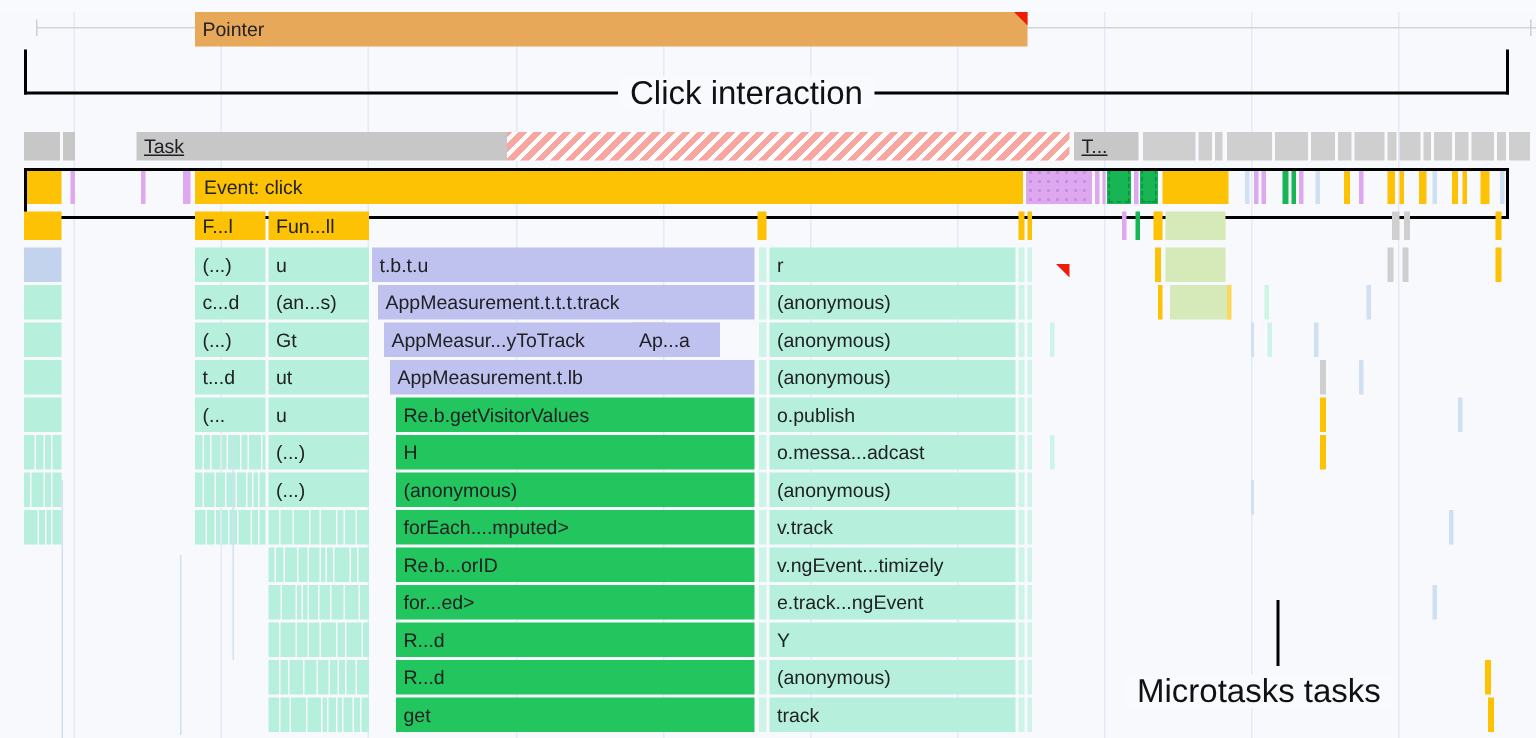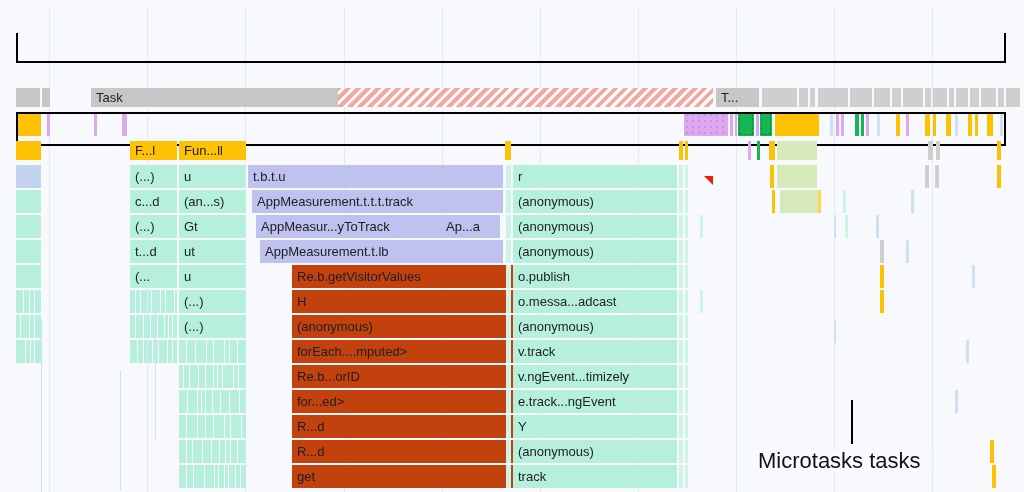--- a/index.html
+++ b/index.html
@@ -57,26 +57,26 @@
     font-size:13px;
     color:#202124;
     line-height:1;
     display:flex;
     align-items:center;
     padding-left:5px;
   }
   .blk.noLabel { padding-left:0; }
 
   
-  .c-grey   { background:#c7c7c7; }
+  .c-grey   { background:#c7c7c7;text-decoration:underline; }
   .c-grey2  { background:#cfcfcf; }
   .c-yellow { background:#fcc203; }
   .c-yellow-l{ background:#fdd75a; }
   .c-purple { background:#bfc2ee; }
-  .c-pink   { background:#c2410c;margin-left:28px; }
+  .c-pink   { background:#22c55e; }
   .c-mint   { background:#b6f0dd; }
   .c-mint-l { background:#cdf4e6; }
   .c-green  { background:#18b554; }
   .c-lgreen { background:#d6e9b8; }
   .c-violet { background:#dda8ef; }
   .c-blue   { background:#c3d3ee; }
   .c-lblue  { background:#cfe0f3; }
 
   .hatch {
     background-image:repeating-linear-gradient(
@@ -102,22 +102,31 @@
       <div class="gridline" style="left: 245px;"></div>
       <div class="gridline" style="left: 344px;"></div>
       <div class="gridline" style="left: 442px;"></div>
       <div class="gridline" style="left: 540px;"></div>
       <div class="gridline" style="left: 638px;"></div>
       <div class="gridline" style="left: 736px;"></div>
       <div class="gridline" style="left: 834px;"></div>
       <div class="gridline" style="left: 932px;"></div>
     </div>
 
+  <div class="track" style="top:0;height:40px;">
+    <div class="pointer-track-line" style="left:24px; top:18px; width:1000px;"></div>
+    <div class="pointer-track-line" style="left:24px; top:13px; width:1px; height:11px; background:#cfcfcf;"></div>
+    <div class="pointer-track-line" style="left:1020px; top:13px; width:1px; height:11px; background:#cfcfcf;"></div>
+
+    <div class="blk pointer-bar" style="left:130px; top:8px; width:555px; height:23px;">Pointer</div>
+    <div class="pointer-corner" style="left:676px; top:8px;"></div>
+  </div>
 
   <div class="ann-bracket" style="left:16px; top:33px; width:990px; height:30px;"></div>
+  <div class="ann-label" style="left:412px; top:51px;">Click interaction</div>
 
   <div class="track" style="top:88px; height:20px;">
     <div class="blk c-grey noLabel" style="left:16px; width:24px; height:19px;"></div>
     <div class="blk c-grey noLabel" style="left:42px; width:8px; height:19px;"></div>
 
     <div class="blk c-grey" style="left:91px; width:247px; height:19px;">Task</div>
     <div class="blk hatch noLabel" style="left:338px; width:375px; height:19px;"></div>
     <div class="pointer-corner" style="left:704px; top:88px;"></div>
 
     <div class="blk c-grey" style="left:716px; width:43px; height:19px;">T...</div>
@@ -139,20 +148,21 @@
     <div class="blk c-grey2 noLabel" style="left:998px; width:6px; height:19px;"></div>
     <div class="blk c-grey2 noLabel" style="left:1006px; width:14px; height:19px;"></div>
   </div>
 
   <div class="track" style="top:112px; height:24px;">
     <div class="blk c-yellow noLabel" style="left:16px; width:25px; height:24px;"></div>
     <div class="blk c-violet noLabel" style="left:47px; width:3px; height:24px;"></div>
     <div class="blk c-violet noLabel" style="left:94px; width:3px; height:24px;"></div>
     <div class="blk c-violet noLabel" style="left:122px; width:5px; height:24px;"></div>
 
+    <div class="blk c-yellow" style="left:130px; width:552px; height:24px; font-size:13px; padding-left:6px;">Event: click</div>
 
     <div class="blk dots-violet noLabel" style="left:684px; width:44px; height:24px;"></div>
     <div class="blk c-violet noLabel" style="left:730px; width:3px; height:24px;"></div>
     <div class="blk c-violet noLabel" style="left:735px; width:2px; height:24px;"></div>
     <div class="blk c-green dash-green noLabel" style="left:738px; width:16px; height:24px;"></div>
     <div class="blk c-violet noLabel" style="left:756px; width:3px; height:24px;"></div>
     <div class="blk c-green dash-green noLabel" style="left:760px; width:12px; height:24px;"></div>
     <div class="blk c-yellow noLabel" style="left:775px; width:44px; height:24px;"></div>
 
     <div class="blk c-lblue noLabel" style="left:830px; width:3px; height:24px;"></div>
@@ -206,21 +216,21 @@
       <div class="blk c-mint" style="left: 179px; top: 190px; width: 67px; height: 23px;">(an...s)</div>
       <div class="blk c-purple" style="left: 252px; top: 190px; width: 251px; height: 23px;">AppMeasurement.t.t.t.track</div>
       <div class="blk c-mint" style="left: 513px; top: 190px; width: 164px; height: 23px;">(anonymous)</div>
       <div class="blk c-mint-l noLabel" style="left: 679px; top: 190px; width: 4px; height: 23px;"></div>
       <div class="blk c-mint-l noLabel" style="left: 685px; top: 190px; width: 3px; height: 23px;"></div>
       <div class="blk c-mint-l noLabel" style="left: 506px; top: 190px; width: 5px; height: 23px;"></div>
       <div class="blk c-mint noLabel" style="left: 16px; top: 215px; width: 25px; height: 23px;"></div>
       <div class="blk c-mint" style="left: 130px; top: 215px; width: 47px; height: 23px;">(...)</div>
       <div class="blk c-mint" style="left: 179px; top: 215px; width: 67px; height: 23px;">Gt</div>
       <div class="blk c-purple" style="left: 256px; top: 215px; width: 188px; height: 23px;">AppMeasur...yToTrack</div>
-      <div class="blk c-purple" style="left: 441px; top: 215px; width: 59px; height: 23px;">Ap...a</div>
+      <div class="blk c-purple" style="left: 421px; top: 215px; width: 59px; height: 23px;">Ap...a</div>
       <div class="blk c-mint" style="left: 513px; top: 215px; width: 164px; height: 23px;">(anonymous)</div>
       <div class="blk c-mint-l noLabel" style="left: 679px; top: 215px; width: 4px; height: 23px;"></div>
       <div class="blk c-mint-l noLabel" style="left: 685px; top: 215px; width: 3px; height: 23px;"></div>
       <div class="blk c-mint-l noLabel" style="left: 506px; top: 215px; width: 5px; height: 23px;"></div>
       <div class="blk c-mint noLabel" style="left: 16px; top: 240px; width: 25px; height: 23px;"></div>
       <div class="blk c-mint" style="left: 130px; top: 240px; width: 47px; height: 23px;">t...d</div>
       <div class="blk c-mint" style="left: 179px; top: 240px; width: 67px; height: 23px;">ut</div>
       <div class="blk c-purple" style="left: 260px; top: 240px; width: 243px; height: 23px;">AppMeasurement.t.lb</div>
       <div class="blk c-mint" style="left: 513px; top: 240px; width: 164px; height: 23px;">(anonymous)</div>
       <div class="blk c-mint-l noLabel" style="left: 679px; top: 240px; width: 4px; height: 23px;"></div>

